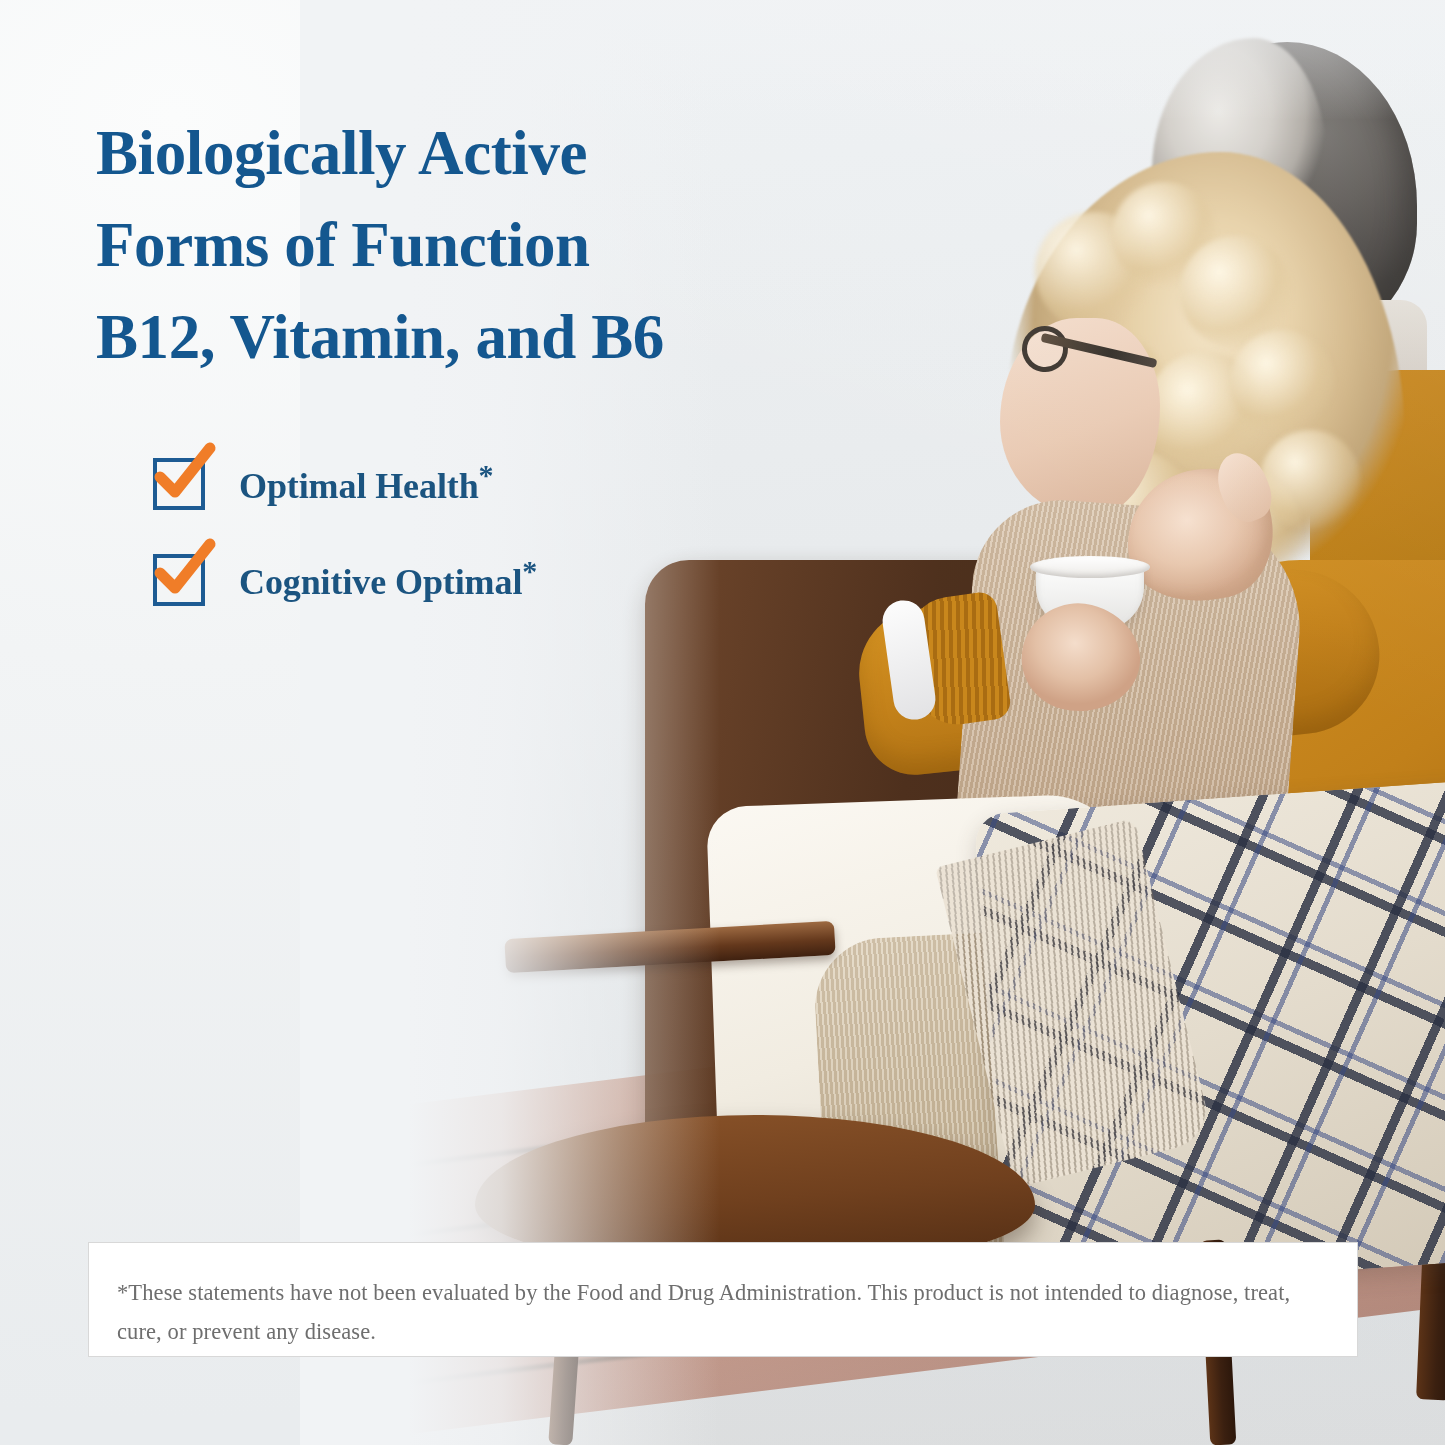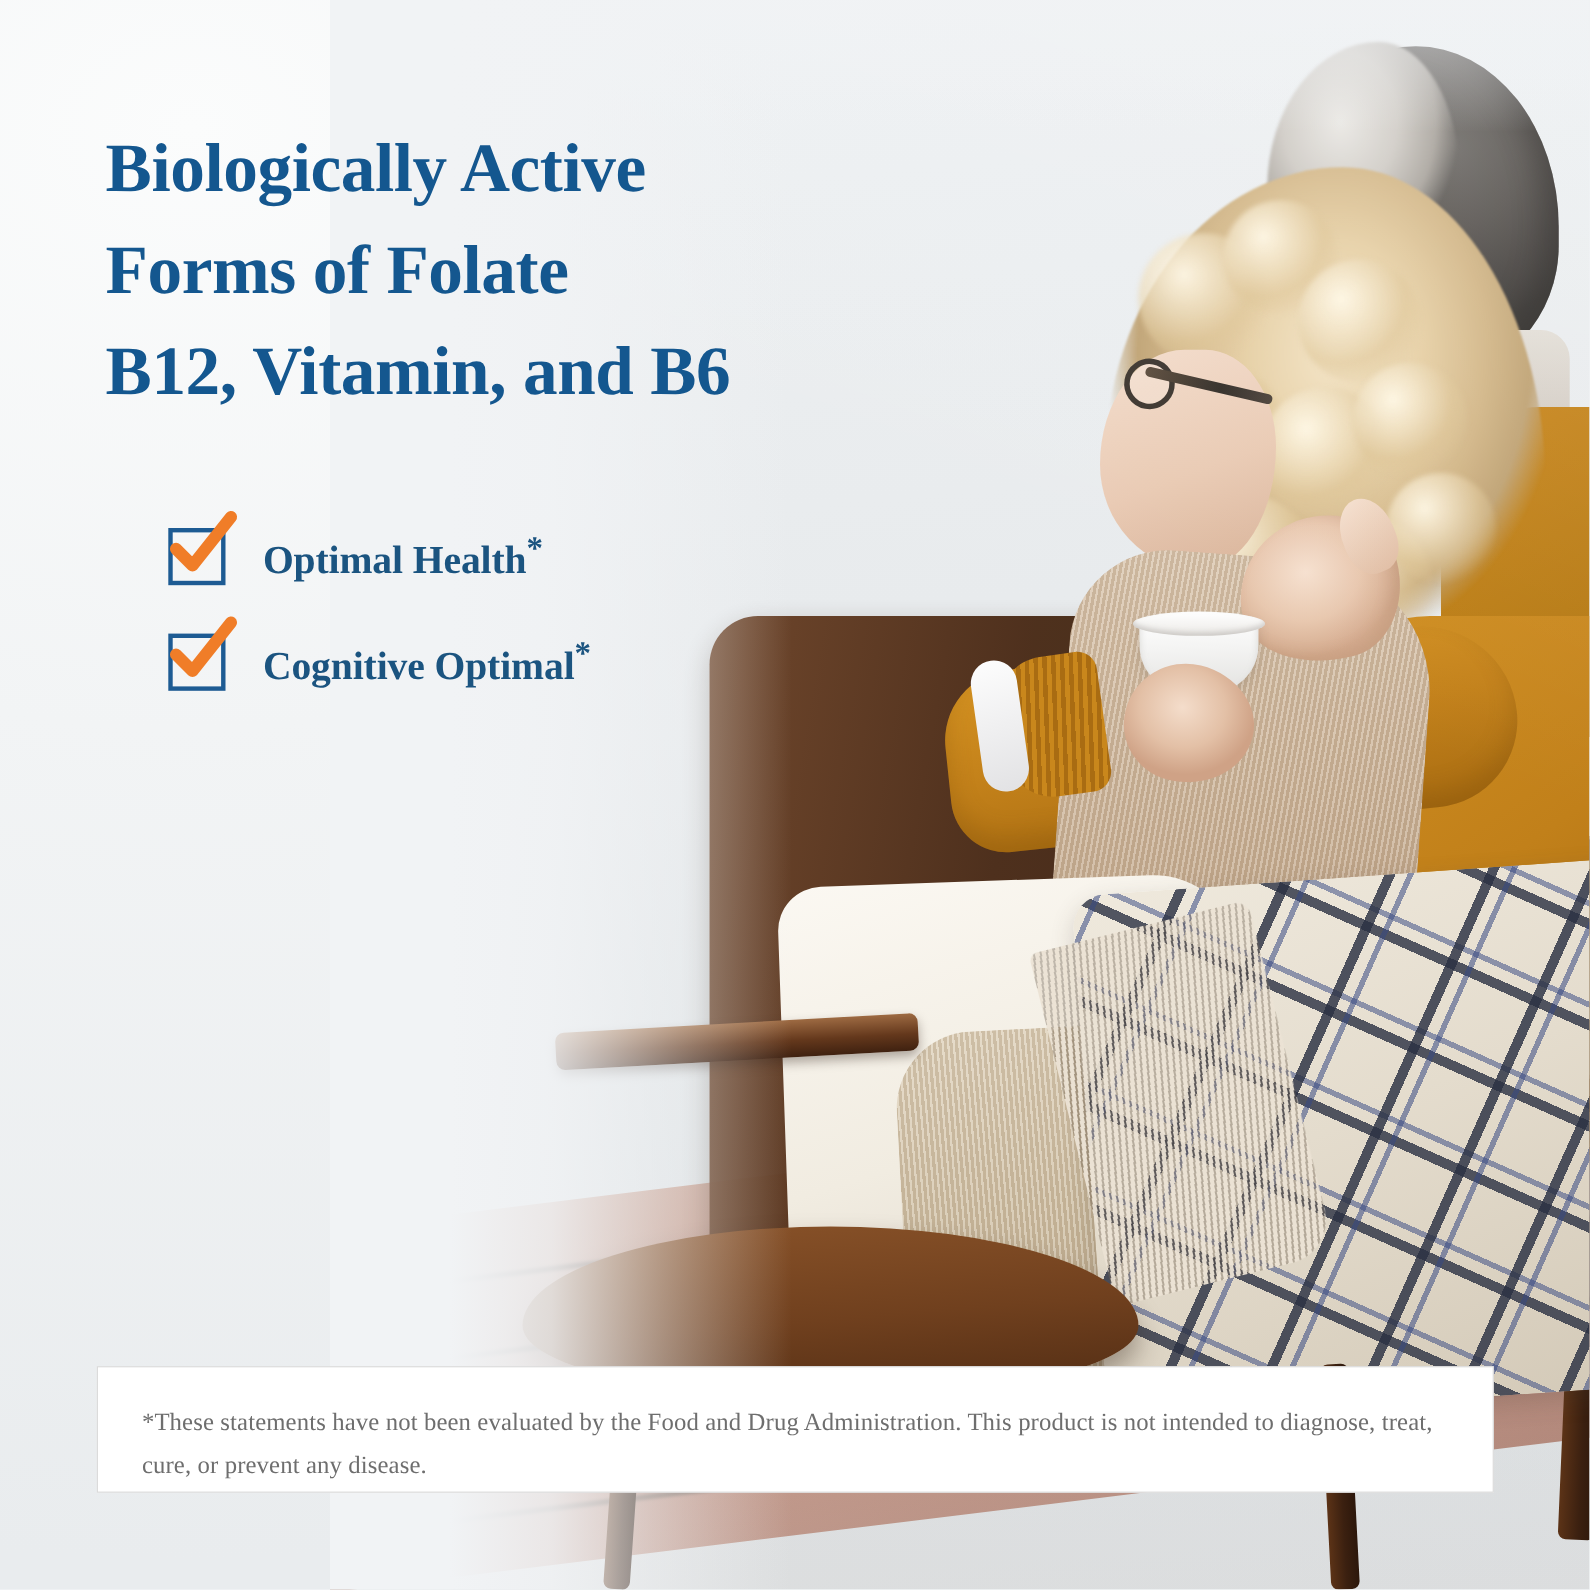--- a/index.html
+++ b/index.html
@@ -297,21 +297,20 @@
     letter-spacing:-0.4px;
   }
   .headline .hl-line { display:block; white-space:nowrap; }
 
   .benefits {
     position:absolute;
     left:153px; top:458px;
   }
   .benefit-row {
     display:flex;
-    align-items:center;
     height:96px;
   }
   .cbox {
     position:relative;
     width:52px; height:52px;
     flex:0 0 52px;
     border:4px solid #1d5b93;
     background:transparent;
   }
   .cbox svg { position:absolute; left:-7px; top:-16px; width:66px; height:62px; overflow:visible; }
@@ -325,21 +324,21 @@
   }
   .benefit-label .ast { font-size:30px; vertical-align:super; font-weight:700; }
 
   
   .disclaimer {
     position:absolute;
     left:88px; top:1242px;
     width:1270px; height:115px;
     background:#ffffff;
     border:1px solid #d8d8d8;
-    padding:30px 28px 0 40px;
+    padding:30px 28px 0 28px;
   }
   .disclaimer p {
     color:#6e6e6e;
     font-size:22.5px;
     line-height:1.74;
     font-weight:400;
     letter-spacing:.1px;
   }
 </style>
 </head>
@@ -410,21 +409,21 @@
 
     <div class="photo-soft"></div>
     <div class="feather-top"></div>
     <div class="feather-left"></div>
   </div>
 
   <div id="content">
 
     <h1 class="headline">
       <span class="hl-line">Biologically Active</span>
-      <span class="hl-line">Forms of Folate</span>
+      <span class="hl-line">Forms of Function</span>
       <span class="hl-line">B12, Vitamin, and B6</span>
     </h1>
 
     <div class="benefits">
 
       <div class="benefit-row">
         <span class="cbox">
           <svg viewBox="0 0 66 62" aria-hidden="true">
             <path d="M10 31 L25 46 L60 2" fill="none" stroke="#f07d28" stroke-width="11" stroke-linecap="round" stroke-linejoin="round"></path>
           </svg>

